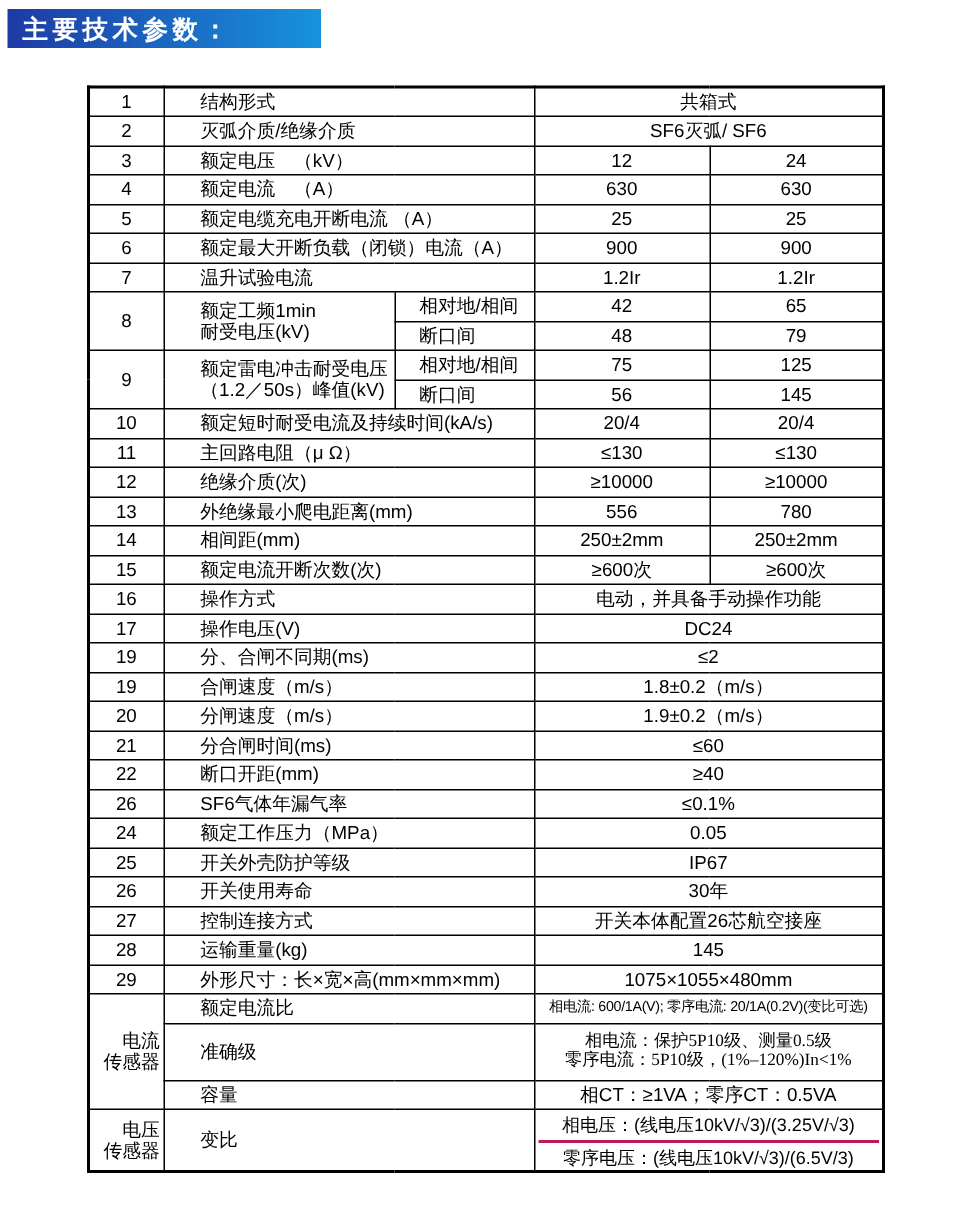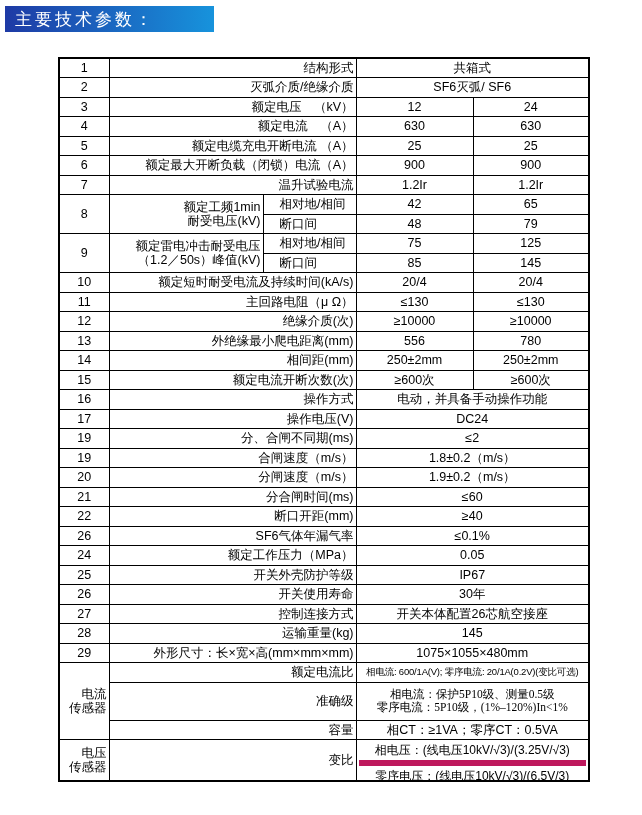--- a/index.html
+++ b/index.html
@@ -7,52 +7,52 @@
   body {
     width: 642px; height: 815px;
     font-family: "Liberation Sans", "DejaVu Sans", sans-serif;
     color: #000;
   }
   .page { position: relative; width: 642px; height: 815px; background: #fff; overflow: hidden; }
 
   .banner {
     position: absolute; left: 5px; top: 6px; width: 209px; height: 26px;
     display: flex; align-items: center; padding-left: 10px;
-    font-size: 17px; font-weight: normal; letter-spacing: 3px; color: #fff;
+    font-size: 17px; font-weight: bold; letter-spacing: 3px; color: #fff;
   }
 
   table.spec {
     position: absolute; left: 58px; top: 57px; width: 530px;
     border-collapse: collapse; table-layout: fixed;
     font-size: 12.5px; line-height: 1.15;
     border: 2px solid #000;
   }
   table.spec td {
     border: 1px solid #000;
     height: 19.5px;
     padding: 0 2px;
     text-align: center;
     vertical-align: middle;
     overflow: hidden;
     white-space: nowrap;
   }
-  table.spec td.label { text-align: right; padding-left: 0; }
+  table.spec td.label { text-align: left; padding-left: 24px; }
   table.spec td.sub   { text-align: left; padding-left: 16px; }
   table.spec td.num   { text-align: center; }
   table.spec td.group { text-align: right; }
 
   tr.tall2 td { height: 38px; }
   tr.tallstack td { height: 41px; }
 
   td.smalltxt { font-size: 9.5px; letter-spacing: -0.2px; }
   td.midtxt { font-size: 11.5px; font-family: Liberation Serif, serif; }
 
   td.stack { padding: 0; }
   .cellline { height: 20px; line-height: 20px; text-align: center; font-size: 12px; }
-  .topline  { border-top: 6px solid #be185d; }
+  .topline  { border-top: 2px solid #be185d; }
 </style>
 </head>
 <body>
 
 <div class="page">
   <div class="banner" id="banner" style="background: linear-gradient(to right, rgb(30, 58, 165), rgb(23, 147, 220)); color: rgb(255, 255, 255);">
     <span>主要技术参数：</span>
   </div>
 
   <table class="spec">
@@ -118,21 +118,21 @@
         </tr>
         <tr>
           <td class="num" rowspan="2">9</td>
           <td class="label" rowspan="2">额定雷电冲击耐受电压<br>（1.2／50s）峰值(kV)</td>
           <td class="sub">相对地/相间</td>
           <td class="val">75</td>
           <td class="val">125</td>
         </tr>
         <tr>
           <td class="sub">断口间</td>
-          <td class="val">85</td>
+          <td class="val">56</td>
           <td class="val">145</td>
         </tr>
         <tr>
           <td class="num">10</td>
           <td class="label" colspan="2">额定短时耐受电流及持续时间(kA/s)</td>
           <td class="val">20/4</td>
           <td class="val">20/4</td>
         </tr>
         <tr>
           <td class="num">11</td>

